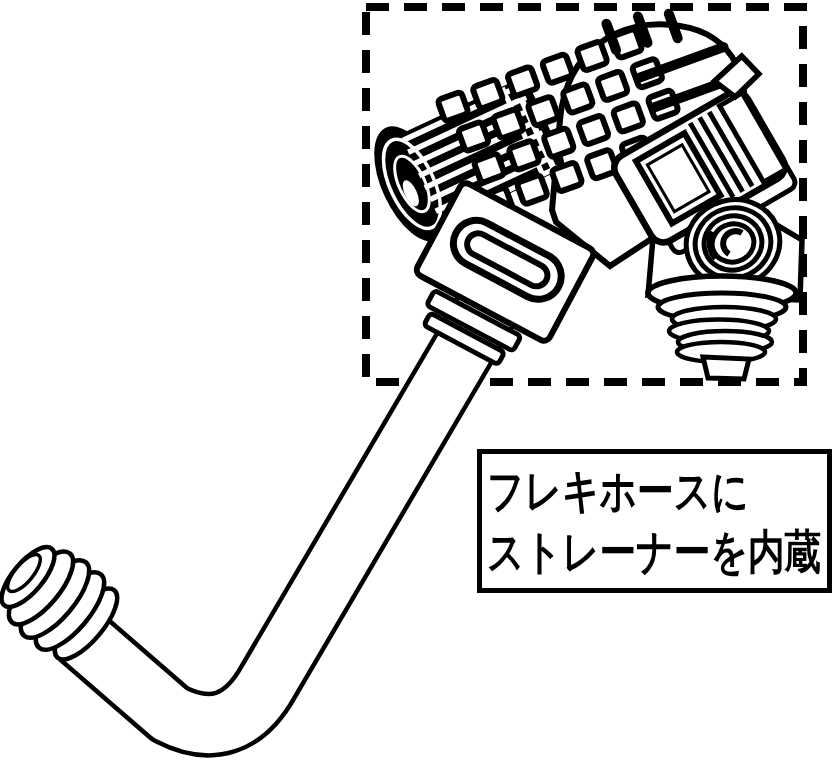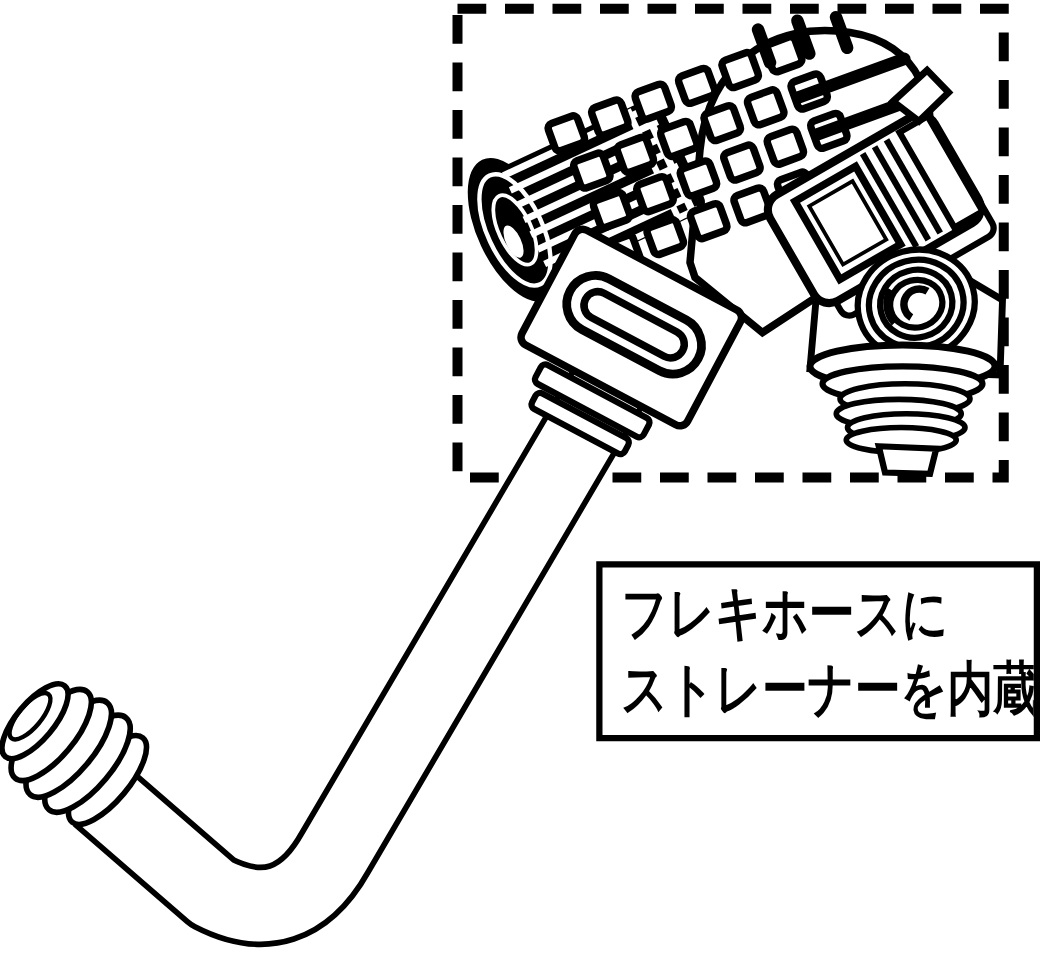--- a/index.html
+++ b/index.html
@@ -19,21 +19,21 @@
   .wln { fill: none; stroke: #ffffff; }
   .callout {
     position: absolute;
     left: 477px;
     top: 449px;
     width: 355px;
     height: 144px;
     box-sizing: border-box;
     border: 5px solid #000000;
     background: #ffffff;
-    padding: 6px 0 0 15px;
+    padding: 6px 0 0 5px;
     overflow: hidden;
   }
   .callout .line {
     font-size: 47px;
     font-weight: bold;
     color: #000000;
     line-height: 61px;
     white-space: nowrap;
     transform: scaleX(0.78);
     transform-origin: 0 50%;

